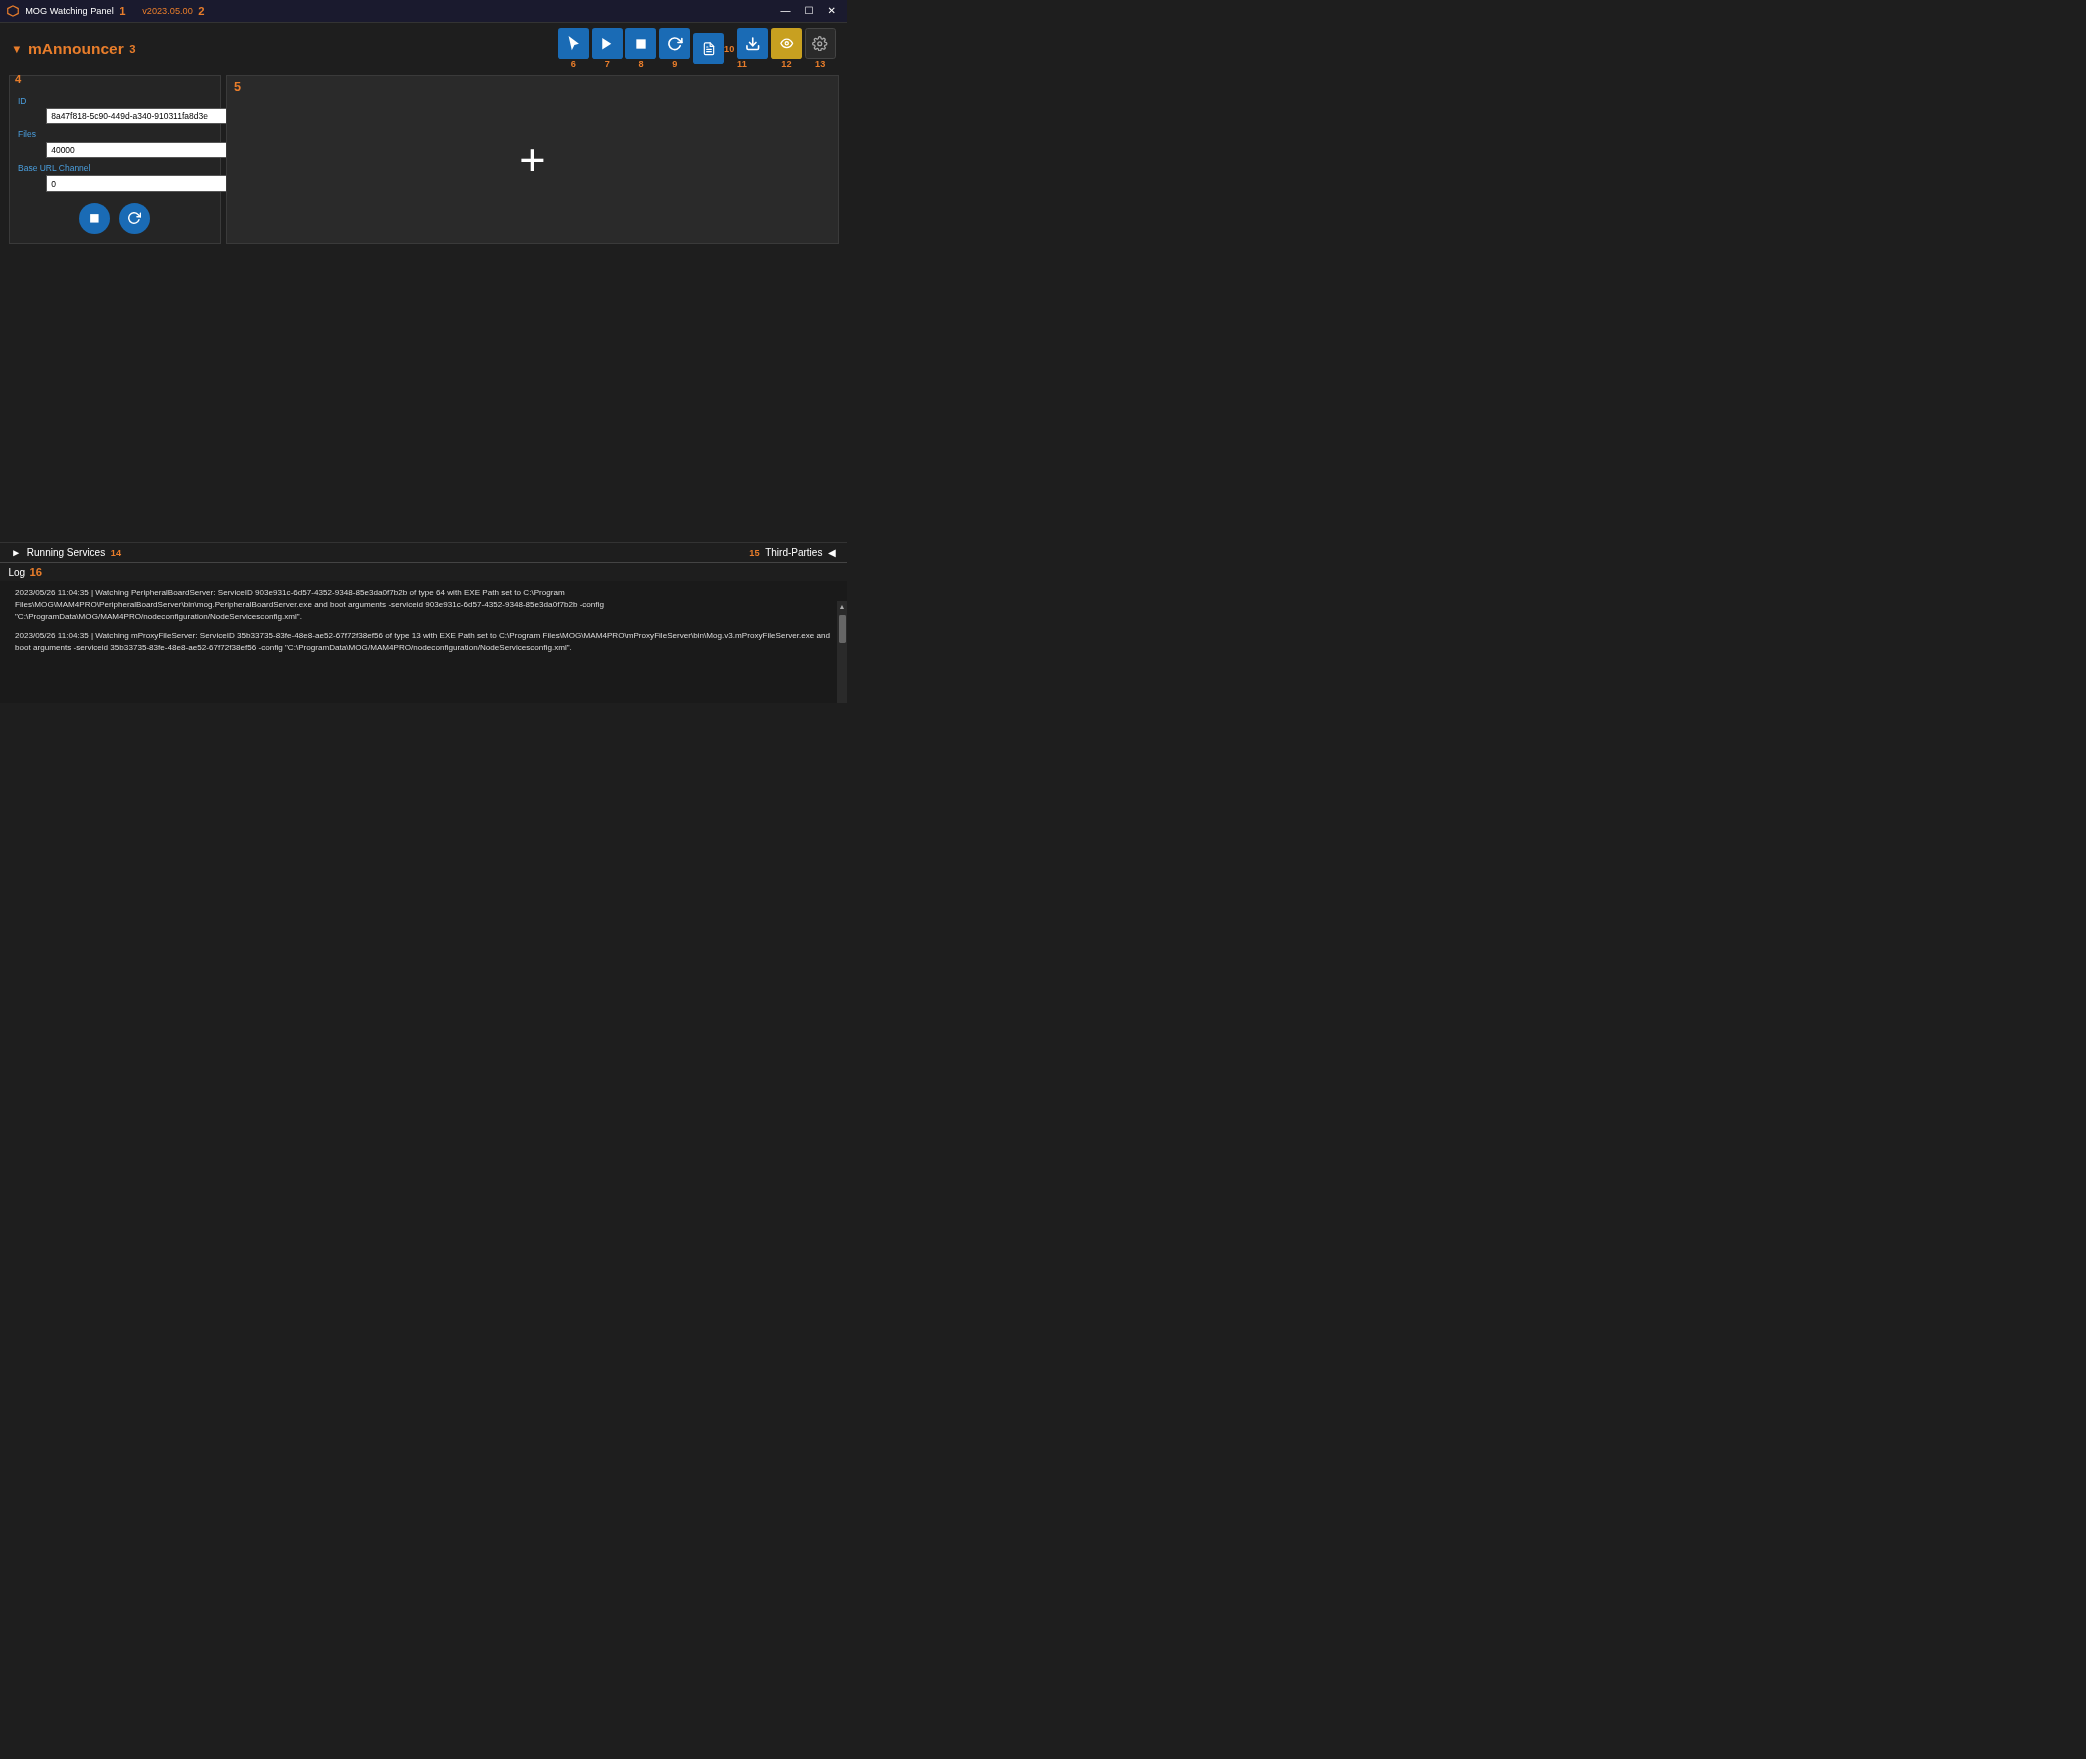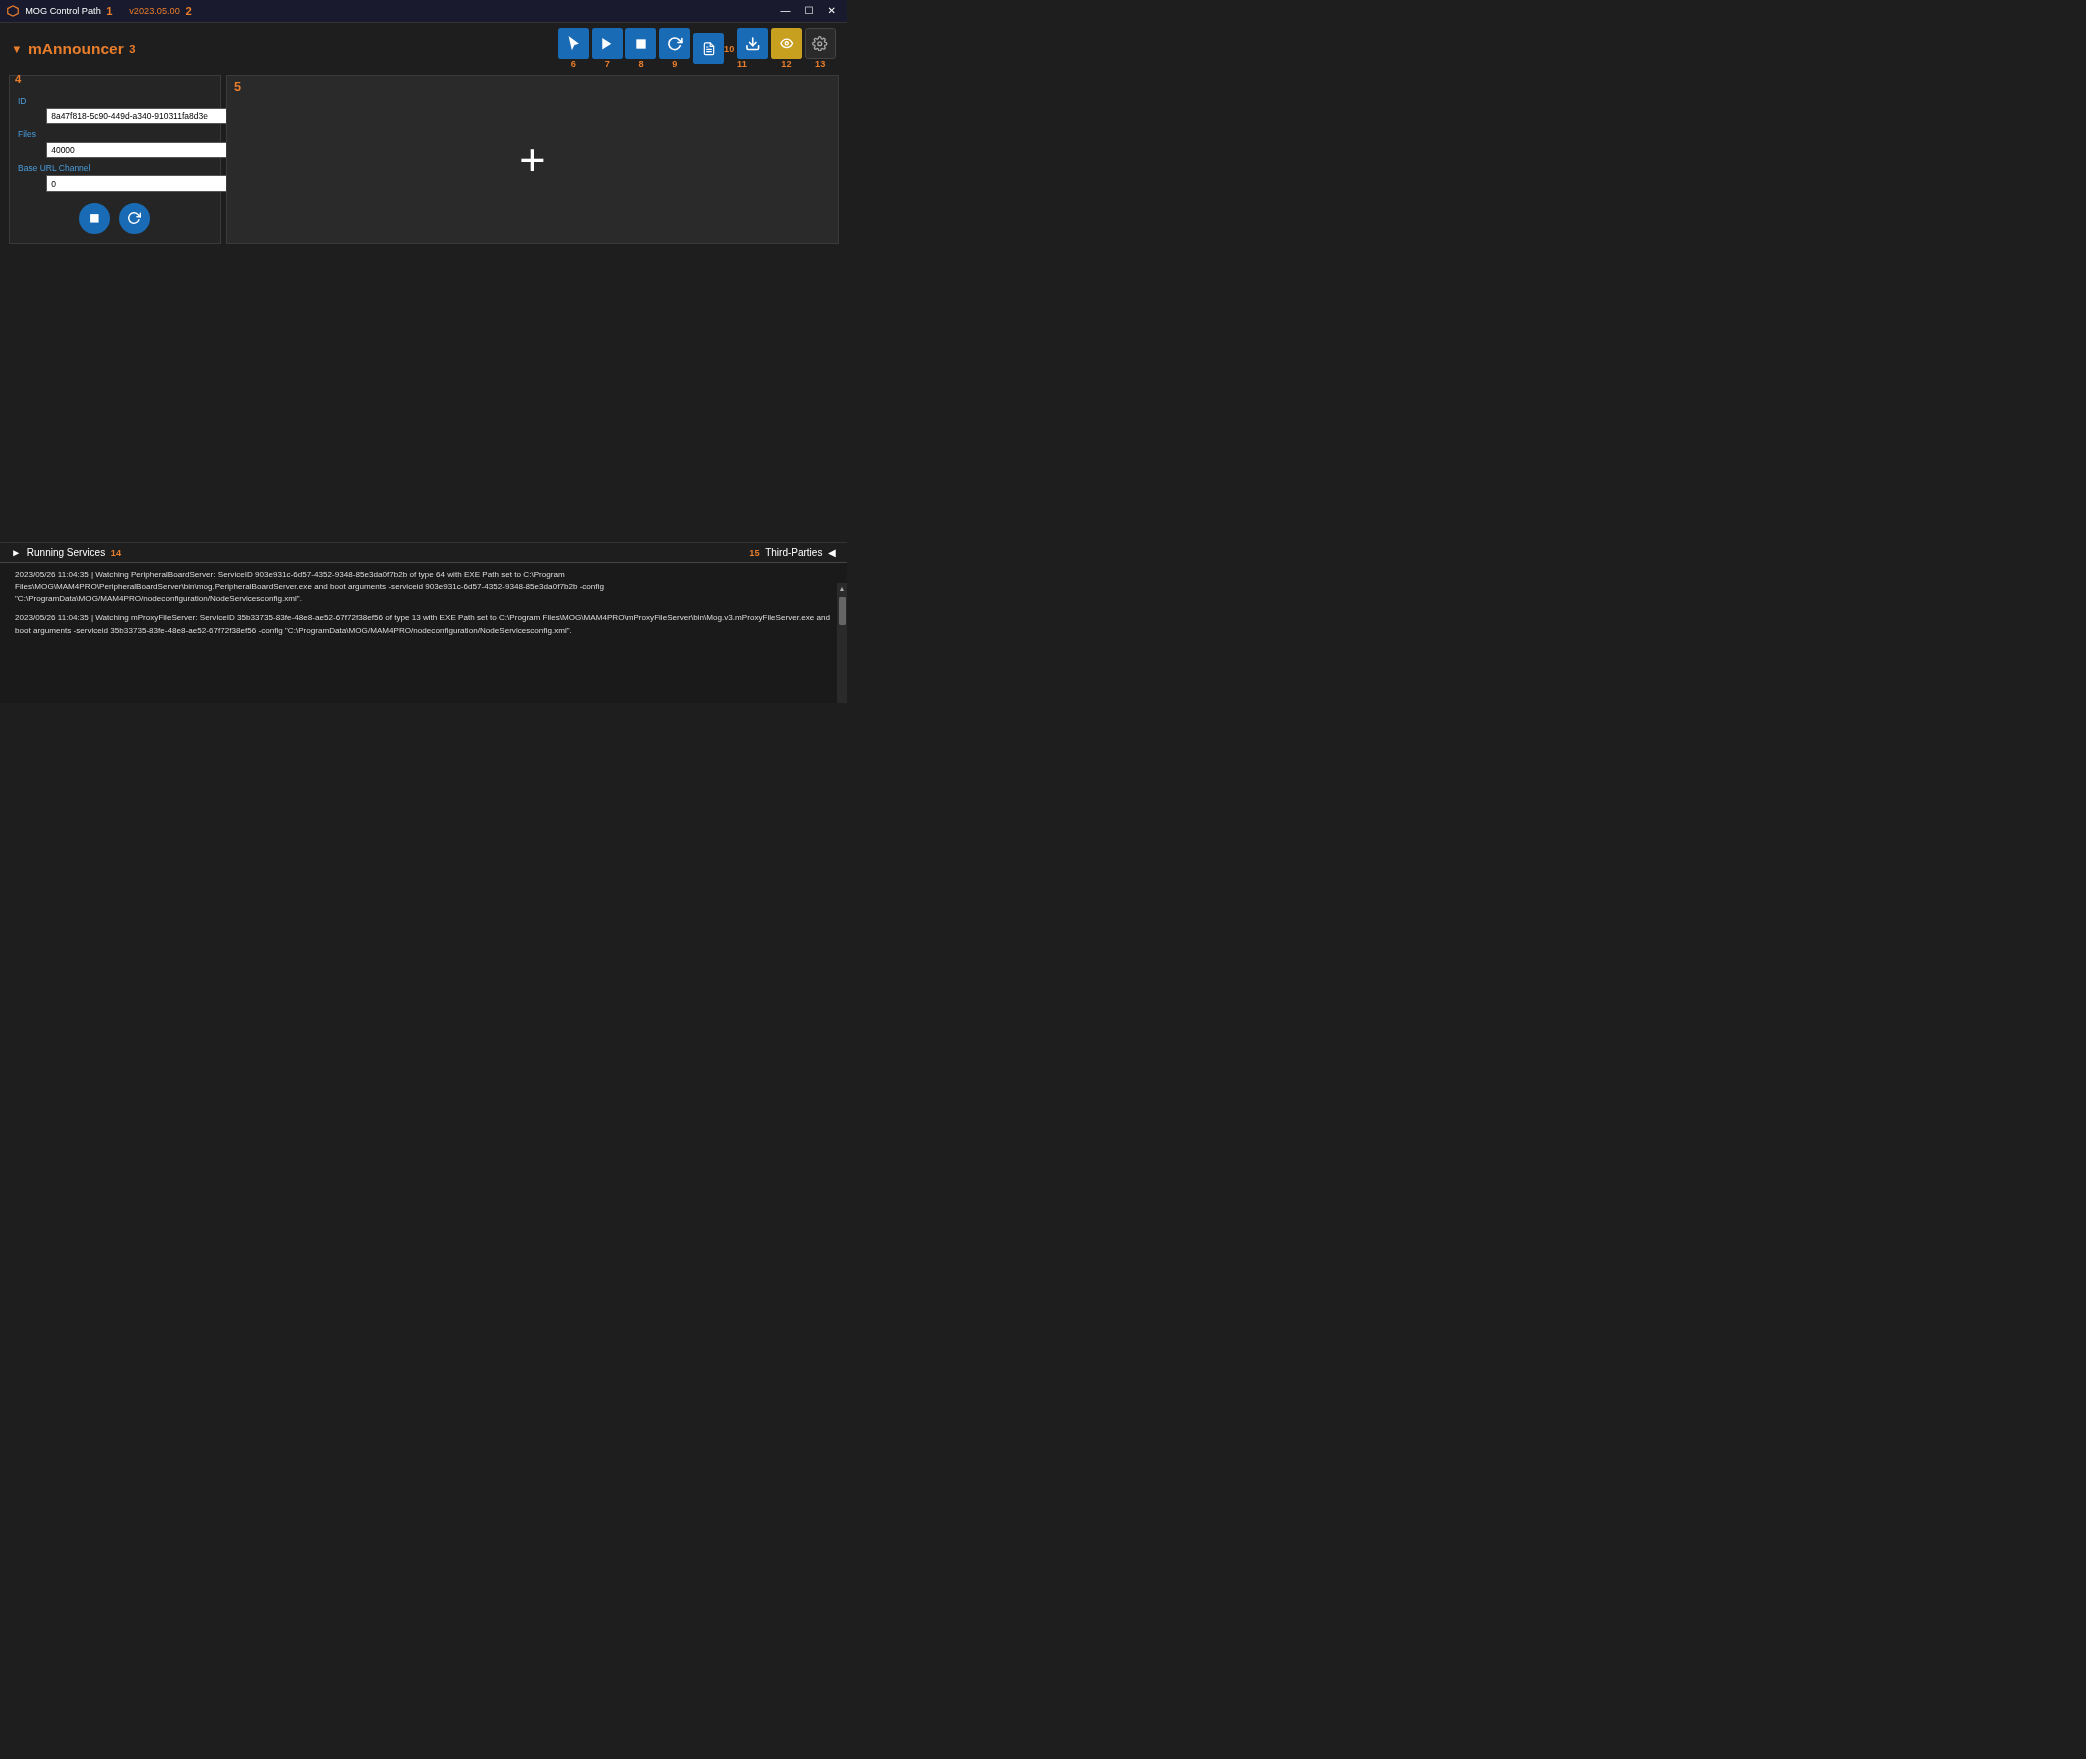--- a/index.html
+++ b/index.html
@@ -283,21 +283,21 @@
     }
   </style>
 </head>
 <body>
 
 <div class="title-bar">
   <div class="title-bar-left">
     <svg class="app-logo" viewBox="0 0 24 24" fill="#e87d2b">
       <path d="M12 2L2 7v10l10 5 10-5V7L12 2zm0 2.18L20 8.5v7L12 19.82 4 15.5v-7l8-4.32z"></path>
     </svg>
-    <span class="title-bar-title">MOG Control Path</span>
+    <span class="title-bar-title">MOG Watching Panel</span>
     <span class="num-badge">1</span>
     <span class="title-bar-version">v2023.05.00</span>
     <span class="num-badge">2</span>
   </div>
   <div class="title-bar-controls">
     <button class="title-btn">—</button>
     <button class="title-btn">☐</button>
     <button class="title-btn close">✕</button>
   </div>
 </div>
@@ -440,20 +440,24 @@
     <span class="num-badge" style="font-size:9.2px;">14</span>
   </div>
   <div class="services-bar-right">
     <span class="num-badge" style="font-size:9.2px;">15</span>
     <span>Third-Parties</span>
     <span class="chevron-left">◀</span>
   </div>
 </div>
 
 <div class="log-section">
+  <div class="log-header">
+    <span>Log</span>
+    <span class="log-header-num">16</span>
+  </div>
   <div style="position:relative; height:calc(100% - 20px);">
     <div class="log-content" style="padding-right: 14px; padding-left: 15px;">
       <div class="log-entry">
         <span>2023/05/26 11:04:35 | Watching PeripheralBoardServer: ServiceID 903e931c-6d57-4352-9348-85e3da0f7b2b of type 64 with EXE Path set to C:\Program Files\MOG\MAM4PRO\PeripheralBoardServer\bin\mog.PeripheralBoardServer.exe and boot arguments -serviceid 903e931c-6d57-4352-9348-85e3da0f7b2b -config "C:\ProgramData\MOG/MAM4PRO/nodeconfiguration/NodeServicesconfig.xml".</span>
       </div>
       <div class="log-entry">
         <span>2023/05/26 11:04:35 | Watching mProxyFileServer: ServiceID 35b33735-83fe-48e8-ae52-67f72f38ef56 of type 13 with EXE Path set to C:\Program Files\MOG\MAM4PRO\mProxyFileServer\bin\Mog.v3.mProxyFileServer.exe and boot arguments -serviceid 35b33735-83fe-48e8-ae52-67f72f38ef56 -config "C:\ProgramData\MOG/MAM4PRO/nodeconfiguration/NodeServicesconfig.xml".</span>
       </div>
     </div>
 

